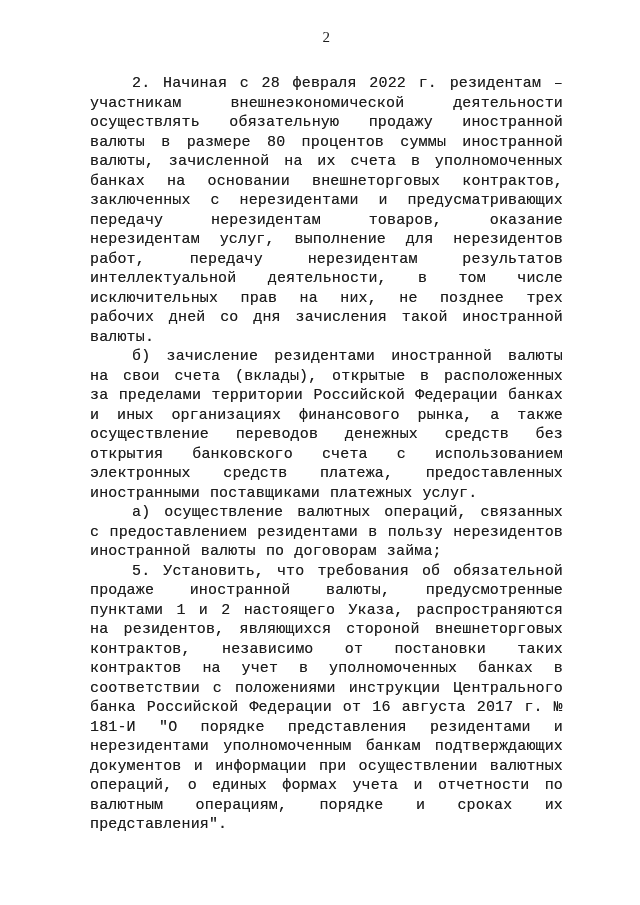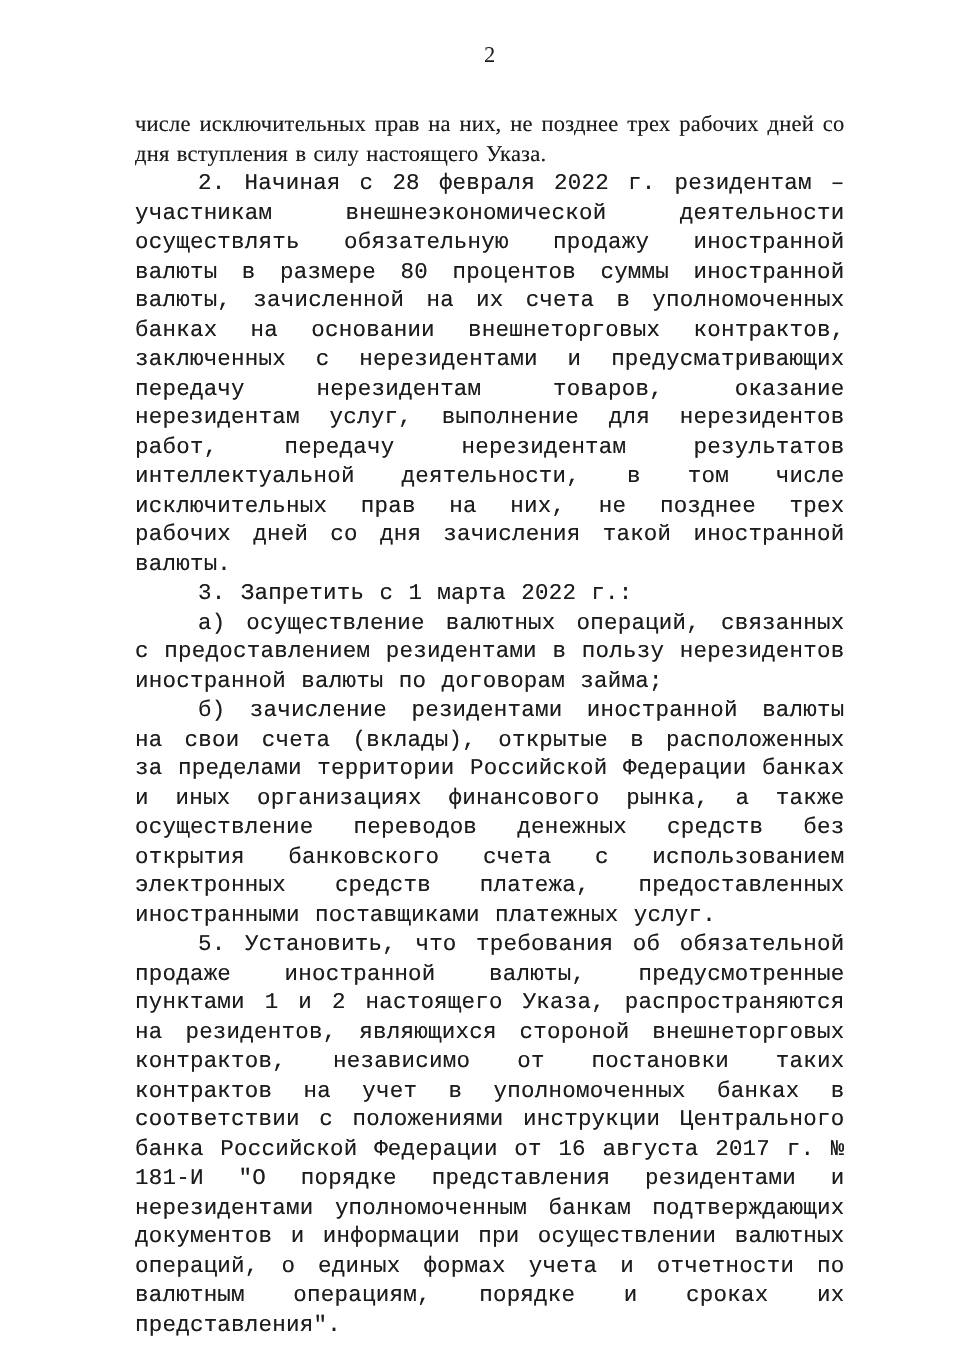--- a/index.html
+++ b/index.html
@@ -44,20 +44,18 @@
   
   .para{text-justify:inter-word;}
 </style>
 </head>
 <body>
 
 <div class="page">
   <div class="page-number">2</div>
 
   <div class="text-block">
-    <p class="para">числе исключительных прав на них, не позднее трех рабочих дней со дня вступления в силу настоящего Указа.</p>
     <p class="para indent">2. Начиная с 28 февраля 2022 г. резидентам – участникам внешнеэкономической деятельности осуществлять обязательную продажу иностранной валюты в размере 80 процентов суммы иностранной валюты, зачисленной на их счета в уполномоченных банках на основании внешнеторговых контрактов, заключенных с нерезидентами и предусматривающих передачу нерезидентам товаров, оказание нерезидентам услуг, выполнение для нерезидентов работ, передачу нерезидентам результатов интеллектуальной деятельности, в том числе исключительных прав на них, не позднее трех рабочих дней со дня зачисления такой иностранной валюты.</p>
-    <p class="para indent">3. Запретить с 1 марта 2022 г.:</p>
+    <p class="para indent">б) зачисление резидентами иностранной валюты на свои счета (вклады), открытые в расположенных за пределами территории Российской Федерации банках и иных организациях финансового рынка, а также осуществление переводов денежных средств без открытия банковского счета с использованием электронных средств платежа, предоставленных иностранными поставщиками платежных услуг.</p>
     <p class="para indent">а) осуществление валютных операций, связанных с предоставлением резидентами в пользу нерезидентов иностранной валюты по договорам займа;</p>
-    <p class="para indent">б) зачисление резидентами иностранной валюты на свои счета (вклады), открытые в расположенных за пределами территории Российской Федерации банках и иных организациях финансового рынка, а также осуществление переводов денежных средств без открытия банковского счета с использованием электронных средств платежа, предоставленных иностранными поставщиками платежных услуг.</p>
     <p class="para indent">5. Установить, что требования об обязательной продаже иностранной валюты, предусмотренные пунктами 1 и 2 настоящего Указа, распространяются на резидентов, являющихся стороной внешнеторговых контрактов, независимо от постановки таких контрактов на учет в уполномоченных банках в соответствии с положениями инструкции Центрального банка Российской Федерации от 16 августа 2017 г. № 181-И "О порядке представления резидентами и нерезидентами уполномоченным банкам подтверждающих документов и информации при осуществлении валютных операций, о единых формах учета и отчетности по валютным операциям, порядке и сроках их представления".</p>
   </div>
 </div>
 
 </body></html>

